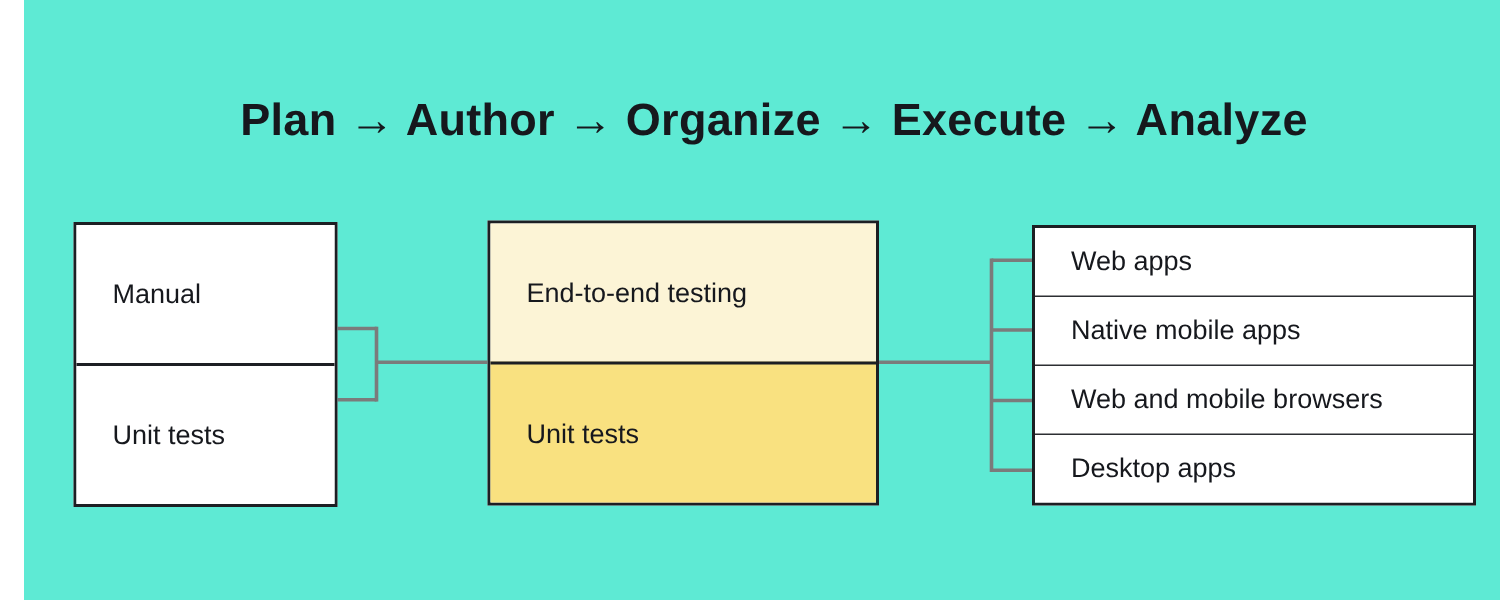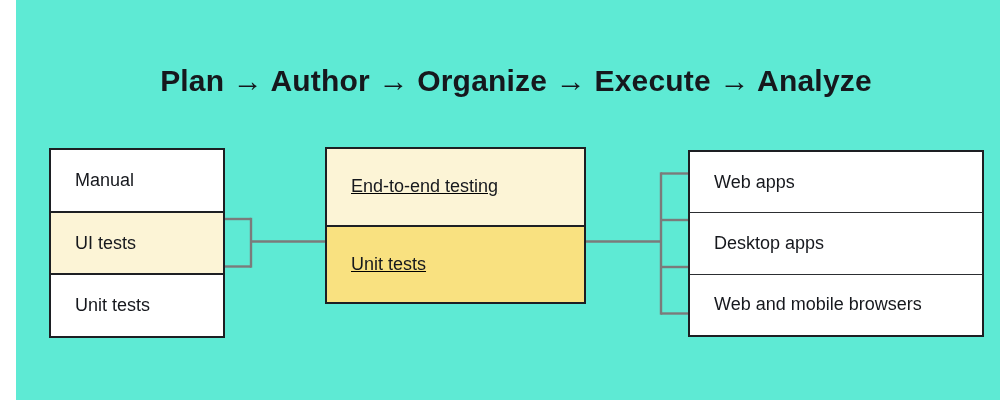--- a/index.html
+++ b/index.html
@@ -44,21 +44,21 @@
     align-items: center;
     padding-left: 24px;
     font-size: 18px;
     color: #16181d;
     white-space: nowrap;
   }
   .panel .row + .row {
     border-top: 2px solid #1d1f23;
   }
   .panel-left   { left: 33px;  top: 148px; width: 176px; height: 190px; }
-  .panel-middle { left: 309px; top: 147px; width: 261px; height: 157px; text-decoration: underline; }
+  .panel-middle { left: 309px; top: 147px; width: 261px; height: 190px; }
   .panel-right  { left: 672px; top: 150px; width: 296px; height: 187px; }
   .panel-right .row + .row { border-top: 1.5px solid #2c2e32; }
   .bg-none  { background: #ffffff; }
   .bg-pale  { background: #fcf4d6; }
   .bg-light { background: #fae7a2; }
   .bg-gold  { background: #f9e180; }
   .connectors {
     position: absolute;
     left: 0;
     top: 0;
@@ -87,28 +87,28 @@
       <path d="M645 172.3 V314.7"></path>
       <path d="M645 173.5 H672"></path>
       <path d="M645 220 H672"></path>
       <path d="M645 267 H672"></path>
       <path d="M645 313.5 H672"></path>
     </g>
   </svg>
 
   <div class="panel panel-left">
     <div class="row bg-none">Manual</div>
-    <div class="row bg-pale">UI tests</div>
     <div class="row bg-none">Unit tests</div>
   </div>
 
   <div class="panel panel-middle">
     <div class="row bg-pale">End-to-end testing</div>
     <div class="row bg-gold">Unit tests</div>
   </div>
 
   <div class="panel panel-right">
     <div class="row bg-none">Web apps</div>
+    <div class="row bg-none">Native mobile apps</div>
+    <div class="row bg-none">Web and mobile browsers</div>
     <div class="row bg-none">Desktop apps</div>
-    <div class="row bg-none">Web and mobile browsers</div>
   </div>
 
 </div>
 
 </body></html>

